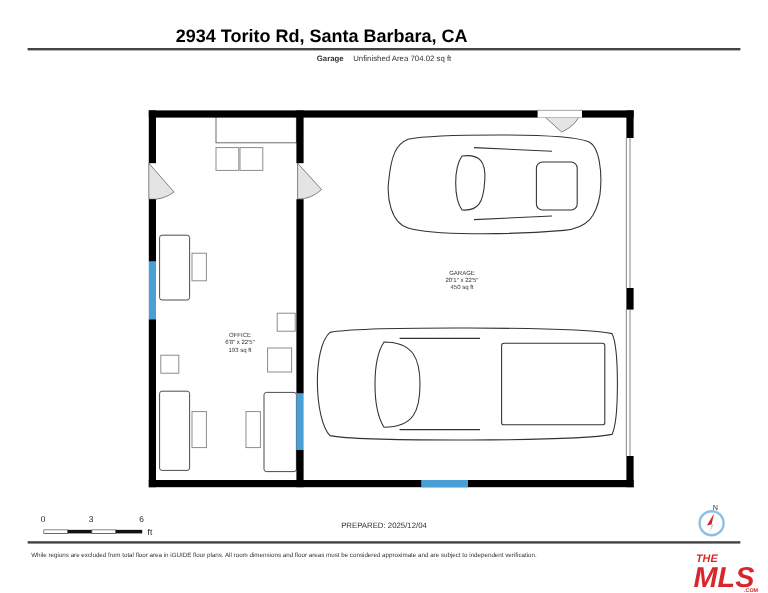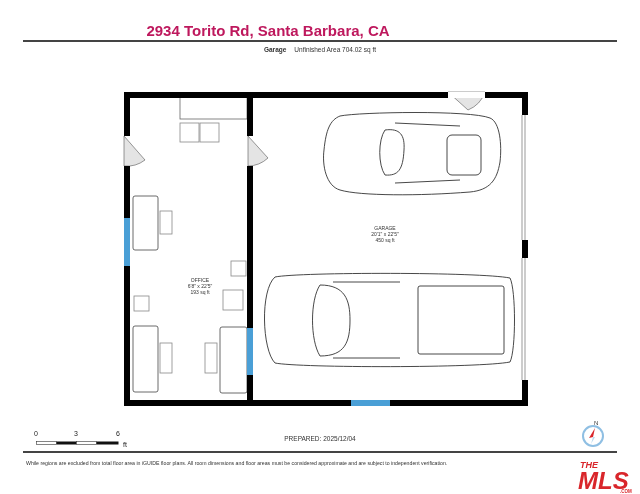--- a/index.html
+++ b/index.html
@@ -1,17 +1,17 @@
 <!DOCTYPE html>
 <html><head>
 <meta charset="utf-8">
 <style>
   html, body { margin:0; padding:0; background:#ffffff; }
   body { width:640px; height:494px; position:relative; overflow:hidden; font-family:"Liberation Sans", sans-serif; color:#111; }
-  .title { position:absolute; left:0; width:536px; top:22px; text-align:center; font-size:15px; font-weight:bold; color:#be185d; }
+  .title { position:absolute; left:0; width:536px; top:22px; text-align:center; font-size:15px; font-weight:bold; color:#000000; }
   .rule { position:absolute; left:23px; width:594px; height:2px; background:#444; }
   .subtitle { position:absolute; left:0; width:640px; top:46px; text-align:center; font-size:6.5px; color:#333; }
   .subtitle .b { font-weight:bold; margin-right:8px; }
   .plan { position:absolute; left:0; top:0; }
   .room-label { position:absolute; text-align:center; font-size:5px; line-height:6px; color:#333; }
   .scale { position:absolute; left:28px; top:430px; width:110px; height:20px; }
   .scale .num { position:absolute; top:0; font-size:7px; color:#222; }
   .scale .unit { position:absolute; top:11px; left:95px; font-size:7px; color:#222; }
   .prepared { position:absolute; left:0; width:640px; top:435px; text-align:center; font-size:6.5px; color:#333; }
   .disclaimer { position:absolute; left:26px; top:460px; font-size:5.2px; color:#333; white-space:nowrap; }

